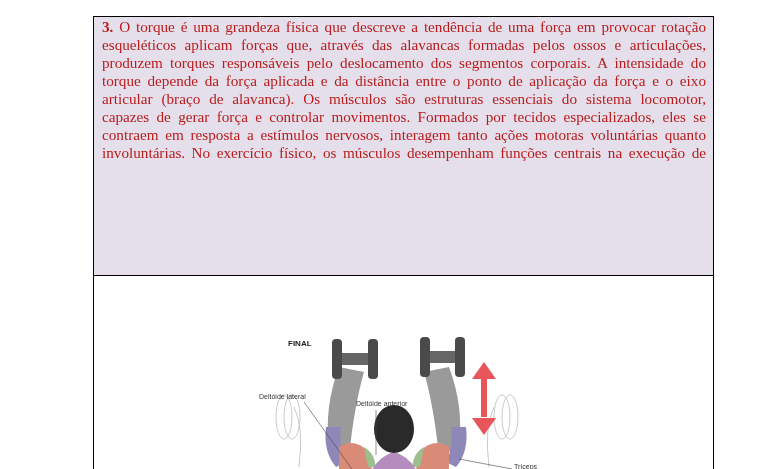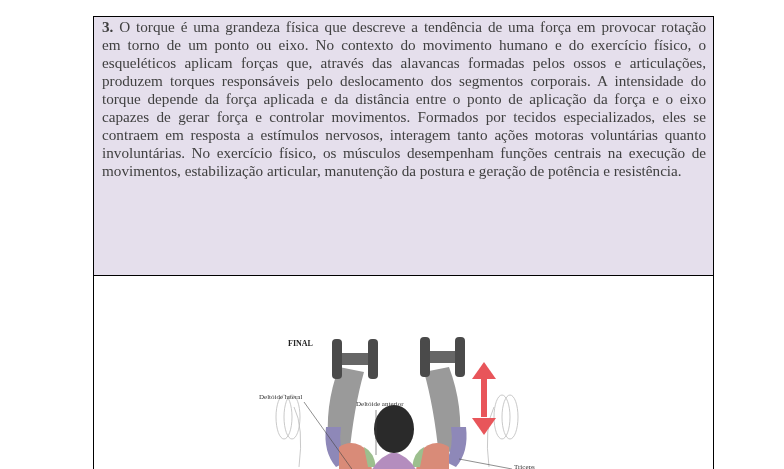--- a/index.html
+++ b/index.html
@@ -8,48 +8,47 @@
     position: absolute; left: 93px; top: 16px; width: 621px; height: 470px;
     border: 1.5px solid #000; box-sizing: border-box;
   }
   .shaded {
     position: absolute; left: 0; top: 0; right: 0; height: 258px;
     background: #E5DFEC; border-bottom: 1.5px solid #000;
   }
   .text {
     position: absolute; left: 8px; right: 7px; top: 1px;
     font-family: "Liberation Serif", serif; font-size: 15.2px; line-height: 18px;
-    color: #404040; text-align: justify;
+    color: #b91c1c; text-align: justify;
   }
   .line { display: block; height: 18px; white-space: nowrap; text-align-last: justify; }
   .line.last { text-align-last: left; }
   .num { font-weight: bold; }
   .blank { height: 18px; }
   .heading { font-weight: bold; text-decoration: underline; white-space: nowrap; display:block; }
   .figure {
     position: absolute; left: 150px; top: 290px; width: 320px; height: 180px;
   }
-  .lbl { position: absolute; font-family: Liberation Serif, serif; font-size: 7px; color: #333; }
+  .lbl { position: absolute; font-family: Liberation Sans, sans-serif; font-size: 7px; color: #333; }
   .lbl.bold { font-weight: bold; font-size: 8px; color: #222; }
 </style>
 </head>
 <body>
 
 <div class="table">
   <div class="shaded">
     <div class="text">
       <span class="line"><span class="num">3.</span><span> O torque é uma grandeza física que descreve a tendência de uma força em provocar rotação</span></span>
-      <span class="line">em torno de um ponto ou eixo. No contexto do movimento humano e do exercício físico, o</span>
       <span class="line">esqueléticos aplicam forças que, através das alavancas formadas pelos ossos e articulações,</span>
       <span class="line">produzem torques responsáveis pelo deslocamento dos segmentos corporais. A intensidade do</span>
       <span class="line">torque depende da força aplicada e da distância entre o ponto de aplicação da força e o eixo</span>
+      <span class="line">articular (braço de alavanca). Os músculos são estruturas essenciais do sistema locomotor,</span>
       <span class="line">capazes de gerar força e controlar movimentos. Formados por tecidos especializados, eles se</span>
       <span class="line">contraem em resposta a estímulos nervosos, interagem tanto ações motoras voluntárias quanto</span>
       <span class="line">involuntárias. No exercício físico, os músculos desempenham funções centrais na execução de</span>
-      <span class="line last">movimentos, estabilização articular, manutenção da postura e geração de potência e resistência.</span>
       <span class="blank" style="display:block"></span>
     </div>
   </div>
 
   <div class="figure">
     <svg width="320" height="180" viewBox="0 0 320 180">
 
       <g fill="none" stroke="#bbb" stroke-width="0.8">
         <ellipse cx="40" cy="110" rx="8" ry="22"></ellipse>
         <ellipse cx="48" cy="110" rx="8" ry="22"></ellipse>

